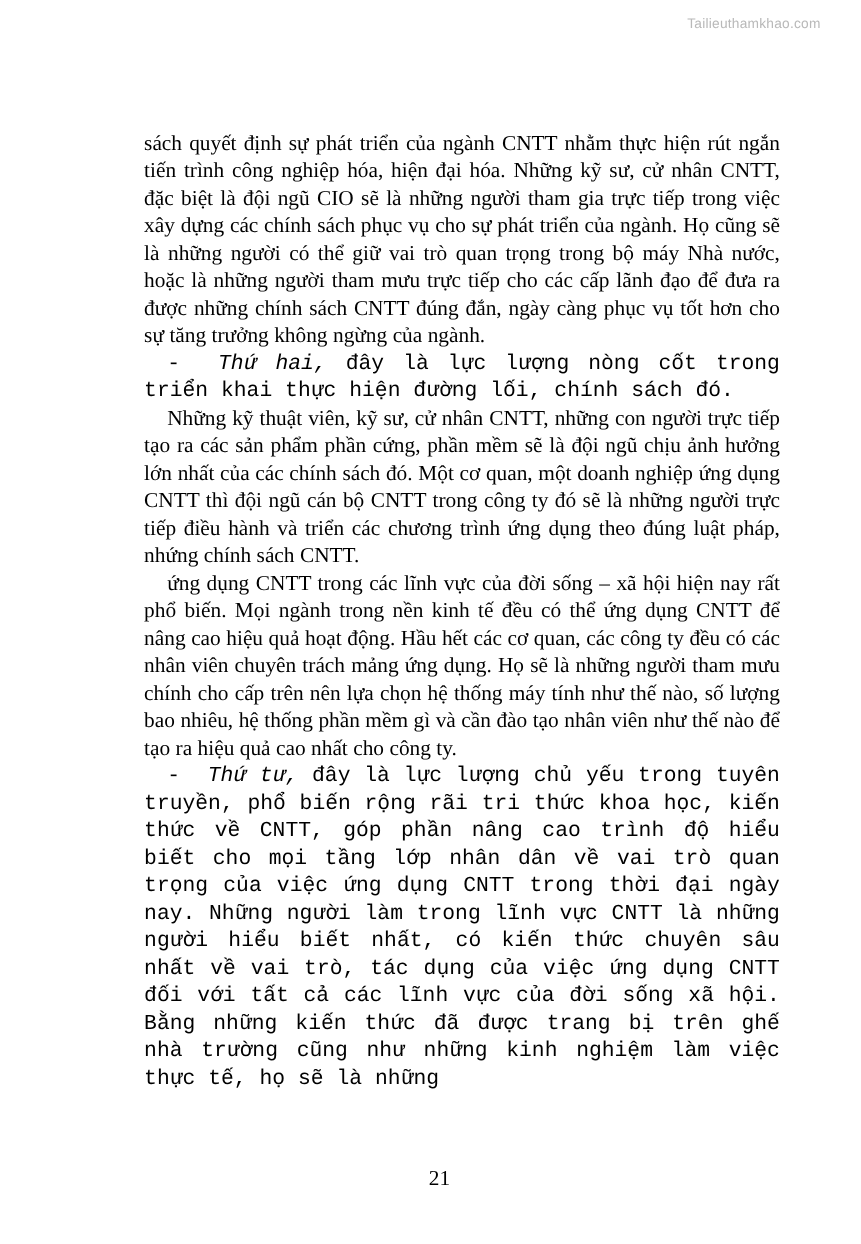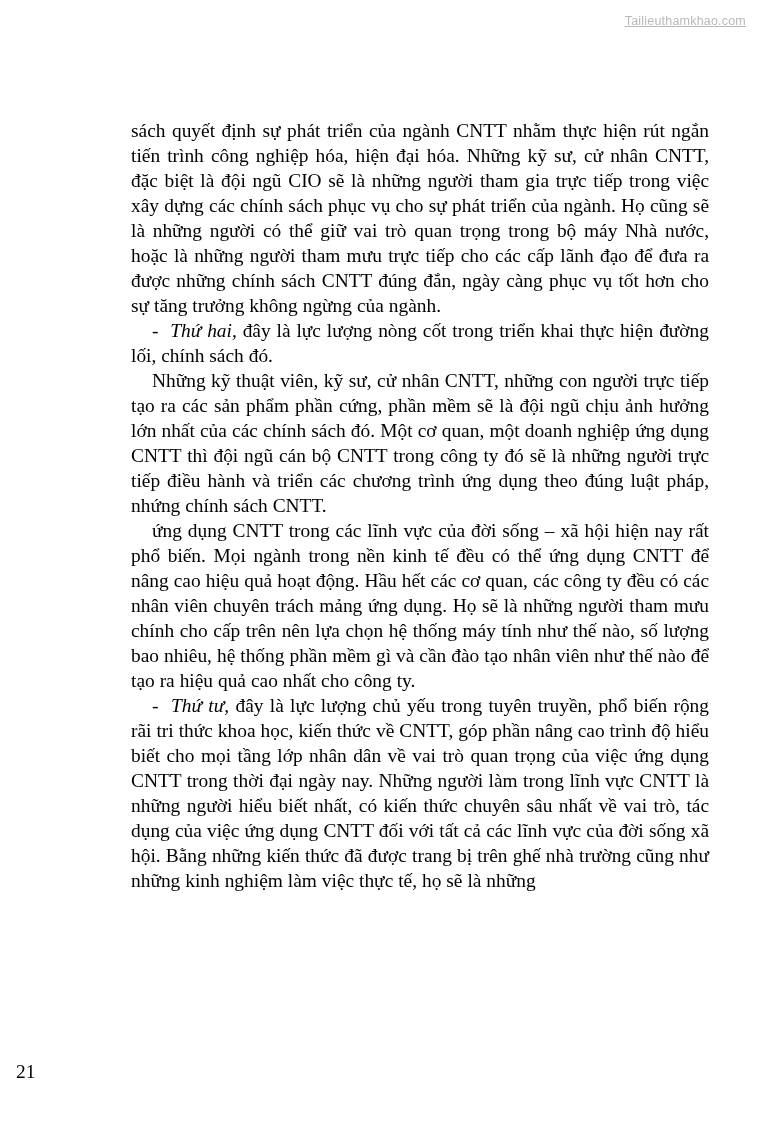--- a/index.html
+++ b/index.html
@@ -19,21 +19,20 @@
   .watermark {
     position: absolute;
     top: 14px;
     right: 37px;
     font-family: "Liberation Sans", "DejaVu Sans", sans-serif;
     font-size: 12.5px;
     letter-spacing: 0.2px;
     color: #b9b9b9;
     white-space: nowrap;
     user-select: none;
-    text-decoration: underline;
   }
   .content {
     position: absolute;
     left: 131px;
     top: 118px;
     width: 578px;
   }
   p.para {
     margin: 0;
     font-size: 19.4px;
@@ -41,29 +40,31 @@
     text-align: justify;
     text-justify: inter-word;
     word-spacing: 0.1px;
     hyphens: none;
   }
   p.para.indent {
     text-indent: 21px;
   }
   p.para.dash {
     text-indent: 21px;
+    font-family: Liberation Mono, monospace;
   }
   .it {
     font-style: italic;
   }
   .pagenum {
     position: absolute;
     left: 16px;
     right: 0;
     top: 1060px;
+    text-align: center;
     font-size: 19.4px;
     line-height: 24px;
   }
 </style>
 </head>
 <body>
 
 <div class="page">
 
   <div class="watermark">Tailieuthamkhao.com</div>

